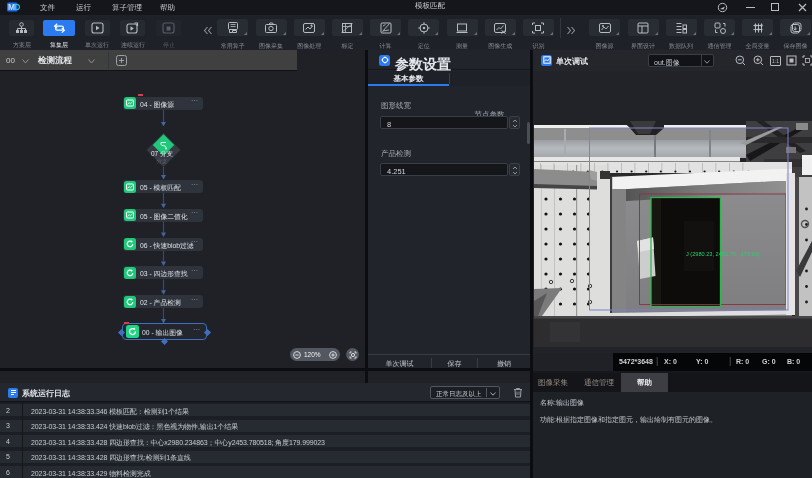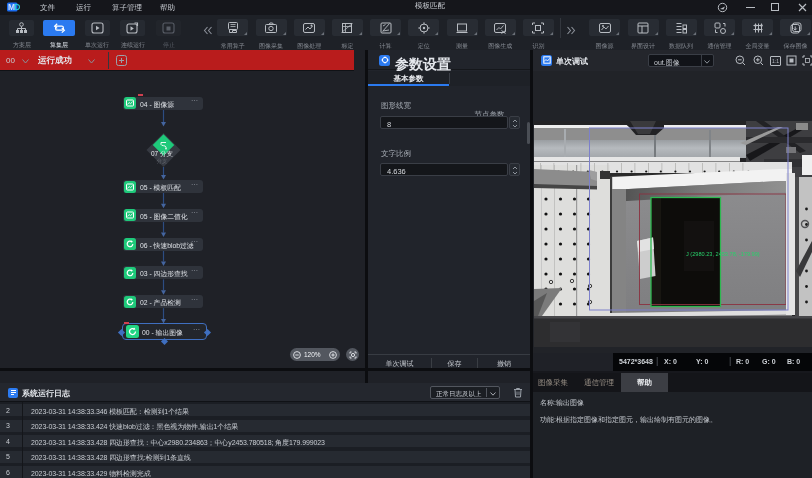--- a/index.html
+++ b/index.html
@@ -225,26 +225,26 @@
         <div class="corner"></div>
       </div>
       <div class="tlab" style="left: 775.5px; width: 40px;">保存图像</div>
     </div>
 
 <div class="abs" style="left:560px;top:18px;width:1px;height:20px;background:#33373e;"></div>
 <svg class="abs" style="left:566px;top:26px" width="10" height="9" viewBox="0 0 10 9">
   <path d="M1.5 1 L4.5 4.5 L1.5 8 M5.5 1 L8.5 4.5 L5.5 8" stroke="#8b9099" stroke-width="1.1" fill="none"></path>
 </svg>
 
-<div class="abs" style="left:0;top:50px;width:354px;height:21px;background:#b91c1c;border-bottom:1px solid #101216;">
+<div class="abs" style="left:0;top:50px;width:297px;height:21px;background:#404040;border-bottom:1px solid #101216;">
   <div class="abs" style="left:6px;top:6px;color:#c8ccd2;font-size:8px;">00</div>
   <svg class="abs" style="left:22px;top:9px" width="7" height="5" viewBox="0 0 7 5">
         <path d="M0.5 0.5 L3.5 4 L6.5 0.5" stroke="#8b9099" stroke-width="1" fill="none"></path>
       </svg>
-  <div class="abs" style="left:38px;top:5px;color:#e4e7ec;font-size:8.5px;font-weight:bold;">运行成功</div>
+  <div class="abs" style="left:38px;top:5px;color:#e4e7ec;font-size:8.5px;font-weight:bold;">检测流程</div>
   <svg class="abs" style="left:88px;top:9px" width="7" height="5" viewBox="0 0 7 5">
         <path d="M0.5 0.5 L3.5 4 L6.5 0.5" stroke="#8b9099" stroke-width="1" fill="none"></path>
       </svg>
   <div class="abs" style="left:108px;top:2px;width:1px;height:17px;background:#33373e;"></div>
   <svg class="abs" style="left:116px;top:5px" width="11" height="11" viewBox="0 0 11 11">
     <rect x="0.5" y="0.5" width="10" height="10" rx="2" fill="none" stroke="#9ba1a9" stroke-width="1"></rect>
     <path d="M5.5 3 V8 M3 5.5 H8" stroke="#9ba1a9" stroke-width="1"></path>
   </svg>
 </div>
 <div class="abs" style="left:0;top:71px;width:365px;height:297px;background:#1f2127;overflow:hidden;" id="flow">
@@ -400,23 +400,23 @@
   <div class="abs" style="left:13px;top:51px;color:#a8aeb6;font-size:7.5px;text-align:right;">图形线宽</div>
   <div class="abs" style="left:12px;top:66px;width:128px;height:13px;background:#14161a;border:1px solid #3a3e46;border-radius:2px;">
     <div class="abs" style="left:6px;top:2.5px;color:#d5d8dd;font-size:7.5px;">8</div>
   </div>
   <div class="abs" style="left:141px;top:66px;width:11px;height:13px;background:#262a31;border:1px solid #3a3e46;border-radius:2px;">
     <svg class="abs" style="left:2px;top:2px" width="6" height="9" viewBox="0 0 6 9">
           <path d="M1 3 L3 1 L5 3" stroke="#9aa0a8" stroke-width="0.9" fill="none"></path>
           <path d="M1 6 L3 8 L5 6" stroke="#9aa0a8" stroke-width="0.9" fill="none"></path>
         </svg>
   </div>
-  <div class="abs" style="left:13px;top:99px;color:#a8aeb6;font-size:7.5px;">文字比例</div>
+  <div class="abs" style="left:13px;top:99px;color:#a8aeb6;font-size:7.5px;">产品检测</div>
   <div class="abs" style="left:12px;top:113px;width:128px;height:13px;background:#14161a;border:1px solid #3a3e46;border-radius:2px;">
-    <div class="abs" style="left:6px;top:2.5px;color:#d5d8dd;font-size:7.5px;">4.636</div>
+    <div class="abs" style="left:6px;top:2.5px;color:#d5d8dd;font-size:7.5px;">4.251</div>
   </div>
   <div class="abs" style="left:141px;top:113px;width:11px;height:13px;background:#262a31;border:1px solid #3a3e46;border-radius:2px;">
     <svg class="abs" style="left:2px;top:2px" width="6" height="9" viewBox="0 0 6 9">
           <path d="M1 3 L3 1 L5 3" stroke="#9aa0a8" stroke-width="0.9" fill="none"></path>
           <path d="M1 6 L3 8 L5 6" stroke="#9aa0a8" stroke-width="0.9" fill="none"></path>
         </svg>
   </div>
   <div class="abs" style="left:159px;top:72px;width:3px;height:22px;background:#4a4e55;border-radius:1.5px;"></div>
 
   <div class="abs" style="left:0;top:304px;width:162px;height:17px;border-top:1px solid #383c43;">

